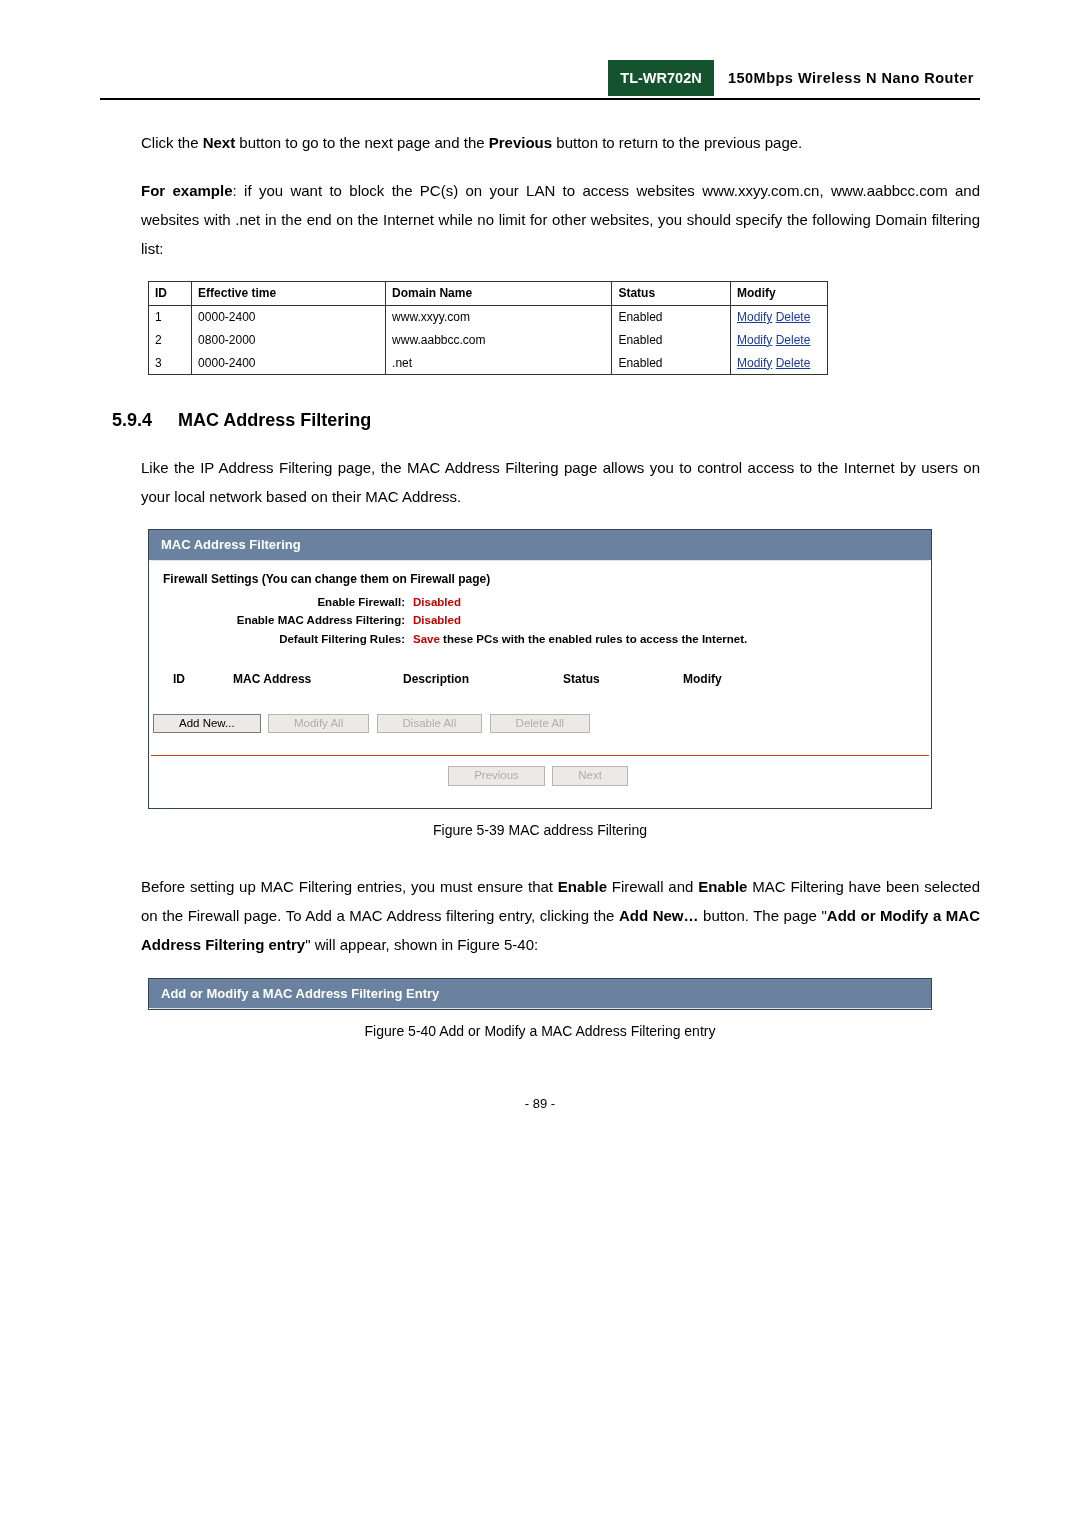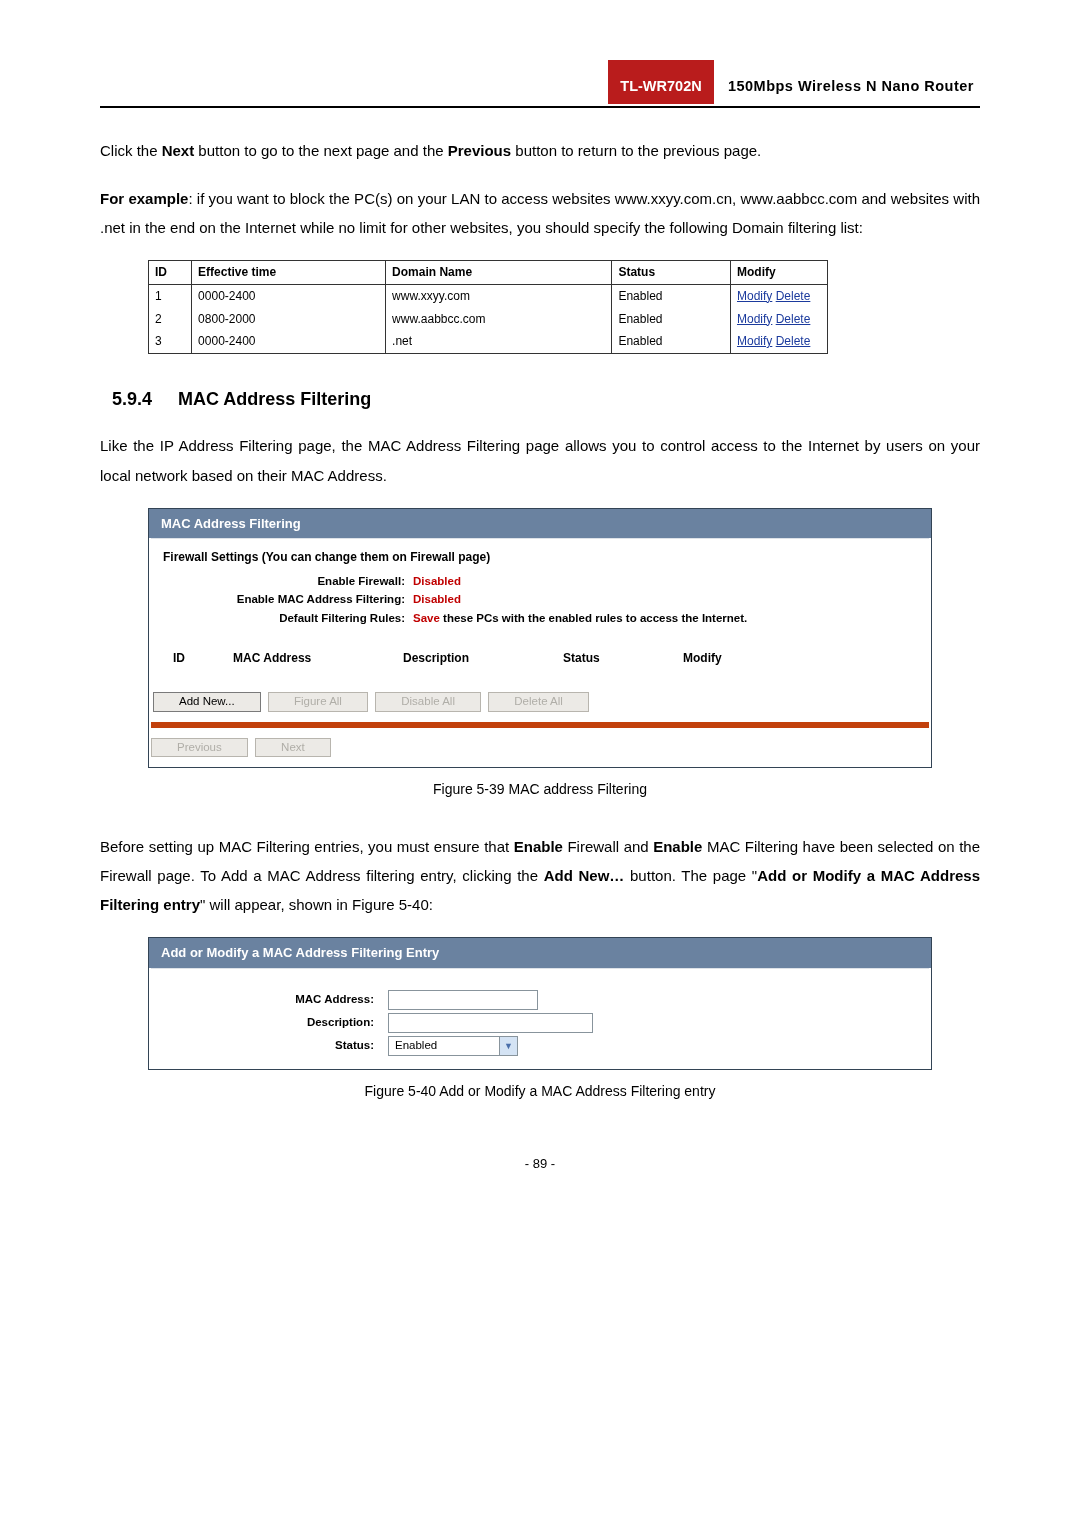--- a/index.html
+++ b/index.html
@@ -16,37 +16,38 @@
   .header-bar {
     border-bottom: 2.5px solid #000;
     padding-bottom: 2px;
     margin-bottom: 28px;
   }
   .header-inner {
     float: right;
   }
   .model-box {
     display: inline-block;
-    background: #b91c1c;
+    background: #14532d;
     color: #fff;
     font-weight: bold;
-    padding: 12px 12px 4px 12px;
+    padding: 4px 12px 4px 12px;
     font-size: 14.5px;
   }
   .model-desc {
     display: inline-block;
     font-weight: bold;
     font-size: 14.5px;
     padding: 4px 6px 4px 10px;
     letter-spacing: 0.5px;
   }
   .clearfix::after { content:""; display:table; clear:both; }
   p.body-text {
     text-align: justify;
     margin-bottom: 18px;
+    margin-left: 41px;
   }
   .bold { font-weight: bold; }
   .domain-table {
     margin: 8px 0 28px 48px;
     width: 680px;
     border-collapse: collapse;
     font-size: 12px;
     line-height: 1.4;
   }
   .domain-table th, .domain-table td {
@@ -102,21 +103,21 @@
     background:#eceae6;
     border:1px solid #7a7a7a;
     padding: 1px 25px;
     font-size:11.5px;
     color:#000;
     border-radius:0;
     margin-right:4px;
   }
   .btn.disabled { color:#b0aea8; border-color:#b8b5ae; }
   .panel-buttons { padding: 2px 4px 10px 4px; }
-  .panel-footer { border-top:6px solid #c2410c; text-align:left; padding:10px 0; margin:0 2px; }
+  .panel-footer { border-top:1px solid #c2410c; text-align:center; padding:10px 0; margin:12px 2px; }
   .caption { text-align:center; font-size:14px; margin-top:8px; margin-bottom: 28px; }
   .add-panel {
     border:1.5px solid #334455;
     margin: 12px 48px 8px 48px;
     font-size:12px;
     line-height:1.35;
   }
   .add-panel .panel-title { background:#6a82a0; }
   .add-body { padding: 18px 14px 10px 14px; }
   .add-row { display:flex; margin: 3px 0; align-items:center; }
@@ -228,53 +229,36 @@
     <div class="mac-head-row">
       <div class="c1">ID</div>
       <div class="c2">MAC Address</div>
       <div class="c3">Description</div>
       <div class="c4">Status</div>
       <div class="c5">Modify</div>
     </div>
   </div>
   <div class="panel-buttons">
     <span class="btn">Add New...</span>
-    <span class="btn disabled">Figure All</span>
+    <span class="btn disabled">Modify All</span>
     <span class="btn disabled">Disable All</span>
     <span class="btn disabled">Delete All</span>
   </div>
   <div class="panel-footer">
     <span class="btn disabled">Previous</span>
     <span class="btn disabled">Next</span>
   </div>
 </div>
 
 <div class="caption">Figure 5-39 MAC address Filtering</div>
 
 <p class="body-text">
   <span>Before setting up MAC Filtering entries, you must ensure that </span><span class="bold">Enable</span><span> Firewall and </span><span class="bold">Enable</span><span> MAC Filtering have been selected on the Firewall page. To Add a MAC Address filtering entry, clicking the </span><span class="bold">Add New…</span><span> button. The page "</span><span class="bold">Add or Modify a MAC Address Filtering entry</span><span>" will appear, shown in Figure 5-40:</span>
 </p>
 
 <div class="add-panel">
   <div class="panel-title">Add or Modify a MAC Address Filtering Entry</div>
   <div class="panel-sep"></div>
-  <div class="add-body">
-    <div class="add-row">
-      <div class="albl">MAC Address:</div>
-      <div class="txt-in w1"></div>
-    </div>
-    <div class="add-row">
-      <div class="albl">Description:</div>
-      <div class="txt-in w2"></div>
-    </div>
-    <div class="add-row">
-      <div class="albl">Status:</div>
-      <div class="sel">
-        <span>Enabled</span>
-        <div class="arrow">▼</div>
-      </div>
-    </div>
-  </div>
 </div>
 
 <div class="caption">Figure 5-40 Add or Modify a MAC Address Filtering entry</div>
 
 <div class="page-num">- 89 -</div>
 
 </body></html>

